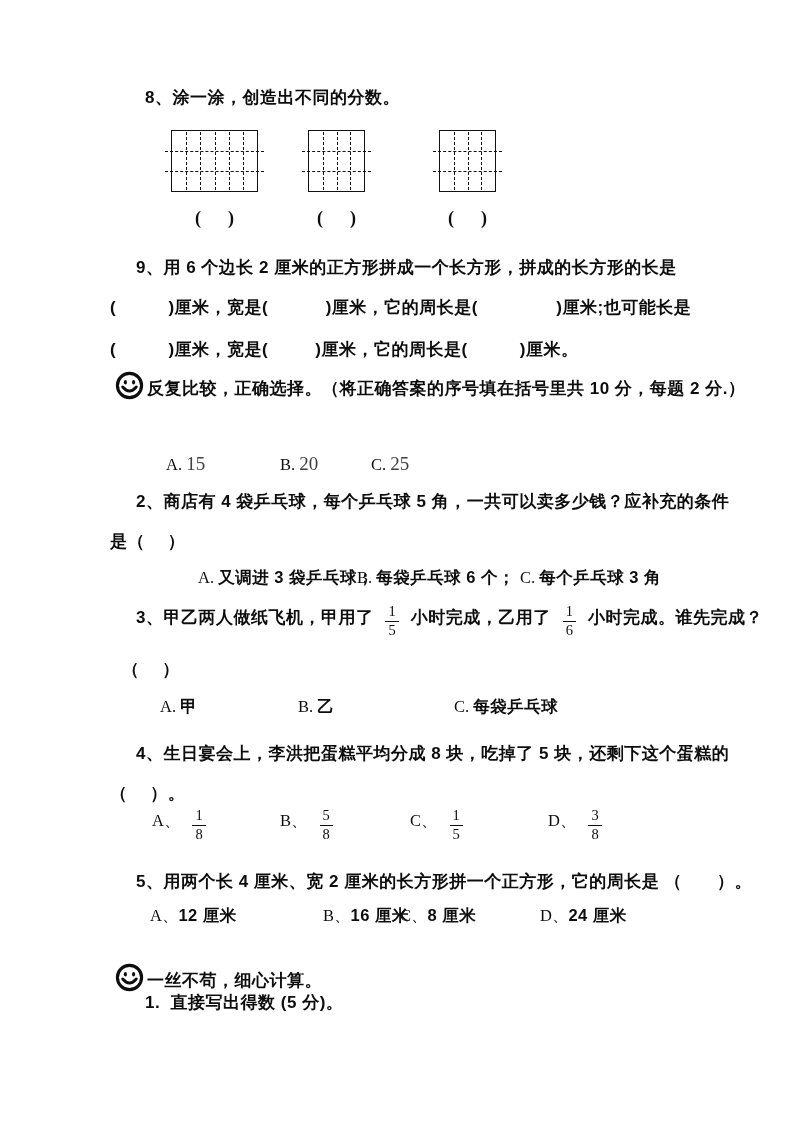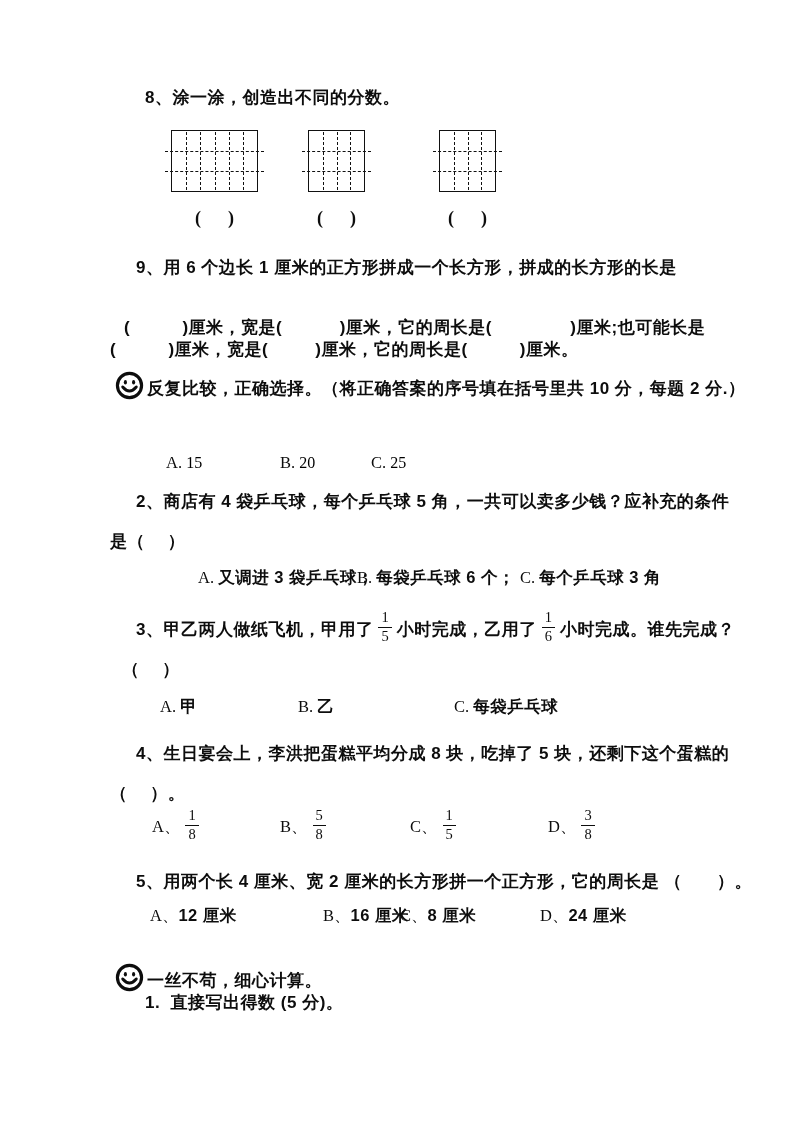--- a/index.html
+++ b/index.html
@@ -8,32 +8,32 @@
     position:relative;
     width:793px;height:1122px;
     background:#ffffff;
     overflow:hidden;
     font-family:"Liberation Sans",sans-serif;
     color:#0d0d0d;
     padding-left:40px;
   }
   .abs{position:absolute;white-space:pre;}
   .cn{font-family:"Liberation Sans",sans-serif;font-weight:700;font-size:17px;letter-spacing:0.5px;color:#0d0d0d;}
-  .serif{font-family:"Liberation Serif",serif;font-weight:400;font-size:16px;color:#000000;}
+  .serif{font-family:"Liberation Serif",serif;font-weight:400;font-size:19px;color:#404040;}
 
   
   .frac{
     display:inline-flex;flex-direction:column;align-items:center;
     vertical-align:middle;
     font-family:"Liberation Serif",serif;font-weight:400;font-size:14.5px;
     line-height:1.1;margin:0 5px;transform:translateY(-2px);
   }
   .frac .fnum{padding:0 3px 1px;border-bottom:1.5px solid #0d0d0d;}
   .frac .fden{padding-top:1px;}
-  .fracline{display:flex;align-items:center;}
+  .fracline{display:flex;align-items:flex-start;gap:7px;}
 
   
   .grids-row{position:absolute;left:171px;top:130px;display:flex;}
   .grid-slot{display:flex;flex-direction:column;align-items:center;}
   .grid-slot:nth-child(2){margin-left:50px;}
   .grid-slot:nth-child(3){margin-left:74px;}
   .grid-box{position:relative;border:1.7px solid #111;height:62px;background:#fff;box-sizing:border-box;}
   .grid-slot:nth-child(1) .grid-box{width:87px;}
   .grid-slot:nth-child(2) .grid-box{width:57px;}
   .grid-slot:nth-child(3) .grid-box{width:57px;}
@@ -86,22 +86,22 @@
           <div class="vline" style="left: 25%;"></div>
           <div class="vline" style="left: 50%;"></div>
           <div class="vline" style="left: 75%;"></div>
           <div class="hline" style="top: 33.3333%;"></div>
           <div class="hline" style="top: 66.6667%;"></div>
         </div>
       <div class="grid-paren">(      )</div>
     </div>
   </div>
 
-  <div class="abs cn" style="left:136px;top:256px;">9、用 6 个边长 1 厘米的正方形拼成一个长方形，拼成的长方形的长是</div>
-  <div class="abs cn" style="left:124px;top:296px;margin-top:20px;">(          )厘米，宽是(           )厘米，它的周长是(               )厘米;也可能长是</div>
+  <div class="abs cn" style="left:136px;top:256px;">9、用 6 个边长 2 厘米的正方形拼成一个长方形，拼成的长方形的长是</div>
+  <div class="abs cn" style="left:110px;top:296px;">(          )厘米，宽是(           )厘米，它的周长是(               )厘米;也可能长是</div>
   <div class="abs cn" style="left:110px;top:338px;">(          )厘米，宽是(         )厘米，它的周长是(          )厘米。</div>
 
   <div class="sec" style="left:115px;top:371px;">
     <svg class="smiley" width="29" height="29" viewBox="0 0 24 24">
       <circle cx="12" cy="12" r="10" fill="none" stroke="#0d0d0d" stroke-width="2.6"></circle>
       <ellipse cx="8.6" cy="9.3" rx="1.3" ry="1.8" fill="#0d0d0d"></ellipse>
       <ellipse cx="15.4" cy="9.3" rx="1.3" ry="1.8" fill="#0d0d0d"></ellipse>
       <path d="M6.4 13.2 Q12 19.8 17.6 13.2" fill="none" stroke="#0d0d0d" stroke-width="2.4" stroke-linecap="round"></path>
     </svg>
     <span class="cn">反复比较，正确选择。（将正确答案的序号填在括号里共 10 分，每题 2 分.）</span>

